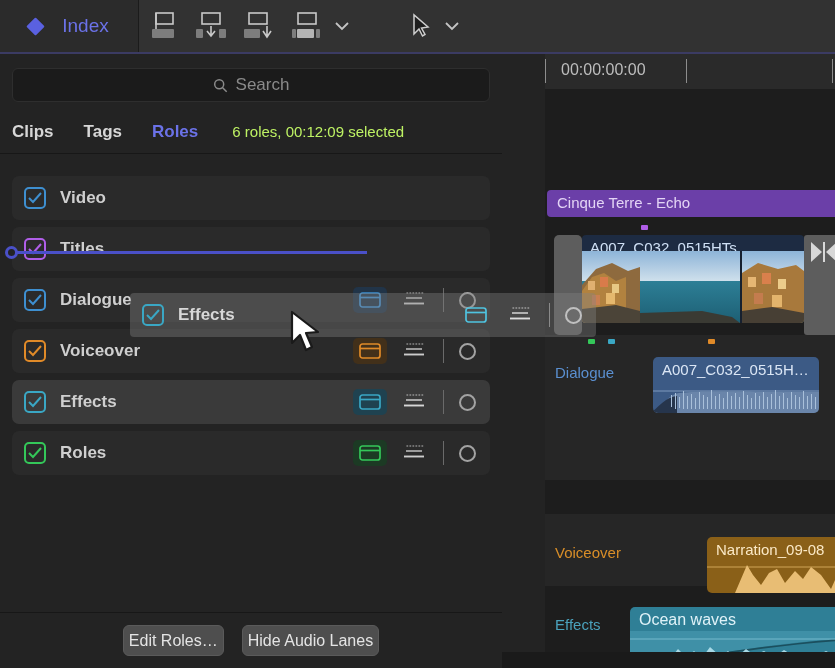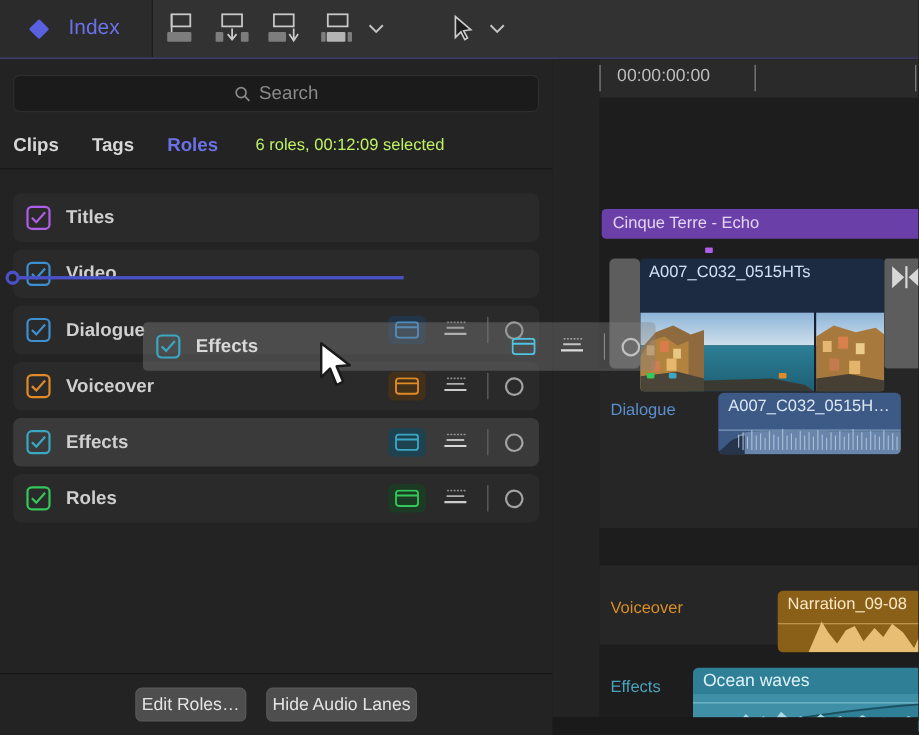--- a/index.html
+++ b/index.html
@@ -274,21 +274,21 @@
       <div class="lane-bg" style="top:569px; height:26px; background:#2b2b2b;"></div>
 
       <div id="title-clip" style="left:2px; top:101px; width:335px;">
         <div class="t">Cinque Terre - Echo</div>
       </div>
 
       <div class="marker-dot" style="left:96px; top:136px; background:#b05ee8;"></div>
 
       <div id="filmstrip-handle" style="left:9px; top:146px; width:28px; height:100px;"></div>
 
-      <div class="vclip" style="left:37px; top:146px; width:222px; height:121px;">
+      <div class="vclip" style="left:37px; top:146px; width:222px; height:88px;">
         <div class="name">A007_C032_0515HTs</div>
         <svg class="vthumb" width="222" height="72" viewBox="0 0 222 72">
           <defs>
             <linearGradient id="sky1" x1="0" y1="0" x2="0" y2="1">
               <stop offset="0" stop-color="#8db4d8"></stop>
                 <stop offset="1" stop-color="#cfe0ec"></stop>
             </linearGradient>
             <linearGradient id="sea1" x1="0" y1="0" x2="0" y2="1">
               <stop offset="0" stop-color="#2d7f96"></stop>
                 <stop offset="1" stop-color="#1d5f74"></stop>
@@ -419,35 +419,35 @@
     <div id="tabs-row">
       <span class="tab">Clips</span>
       <span class="tab">Tags</span>
       <span class="tab active">Roles</span>
       <span id="roles-status">6 roles, 00:12:09 selected</span>
     </div>
 
     <div id="roles-list">
 
       <div class="role-row">
+        <span class="role-chk" style="border-color:#3e8fd0">
+          <svg width="14" height="12" viewBox="0 0 14 12">
+            <path d="M1 6 L5 10 L13 1" fill="none" stroke="#3e8fd0" stroke-width="2"></path>
+          </svg>
+        </span>
+        <span class="role-name">Video</span>
+      </div>
+
+      <div class="role-row">
         <span class="role-chk" style="border-color:#b05ee8">
           <svg width="14" height="12" viewBox="0 0 14 12">
             <path d="M1 6 L5 10 L13 1" fill="none" stroke="#b05ee8" stroke-width="2"></path>
           </svg>
         </span>
         <span class="role-name">Titles</span>
-      </div>
-
-      <div class="role-row">
-        <span class="role-chk" style="border-color:#3e8fd0">
-          <svg width="14" height="12" viewBox="0 0 14 12">
-            <path d="M1 6 L5 10 L13 1" fill="none" stroke="#3e8fd0" stroke-width="2"></path>
-          </svg>
-        </span>
-        <span class="role-name">Video</span>
       </div>
 
       <div class="role-row">
         <span class="role-chk" style="border-color:#3e8fd0">
           <svg width="14" height="12" viewBox="0 0 14 12">
             <path d="M1 6 L5 10 L13 1" fill="none" stroke="#3e8fd0" stroke-width="2"></path>
           </svg>
         </span>
         <span class="role-name">Dialogue</span>
         <span class="role-ctl">

